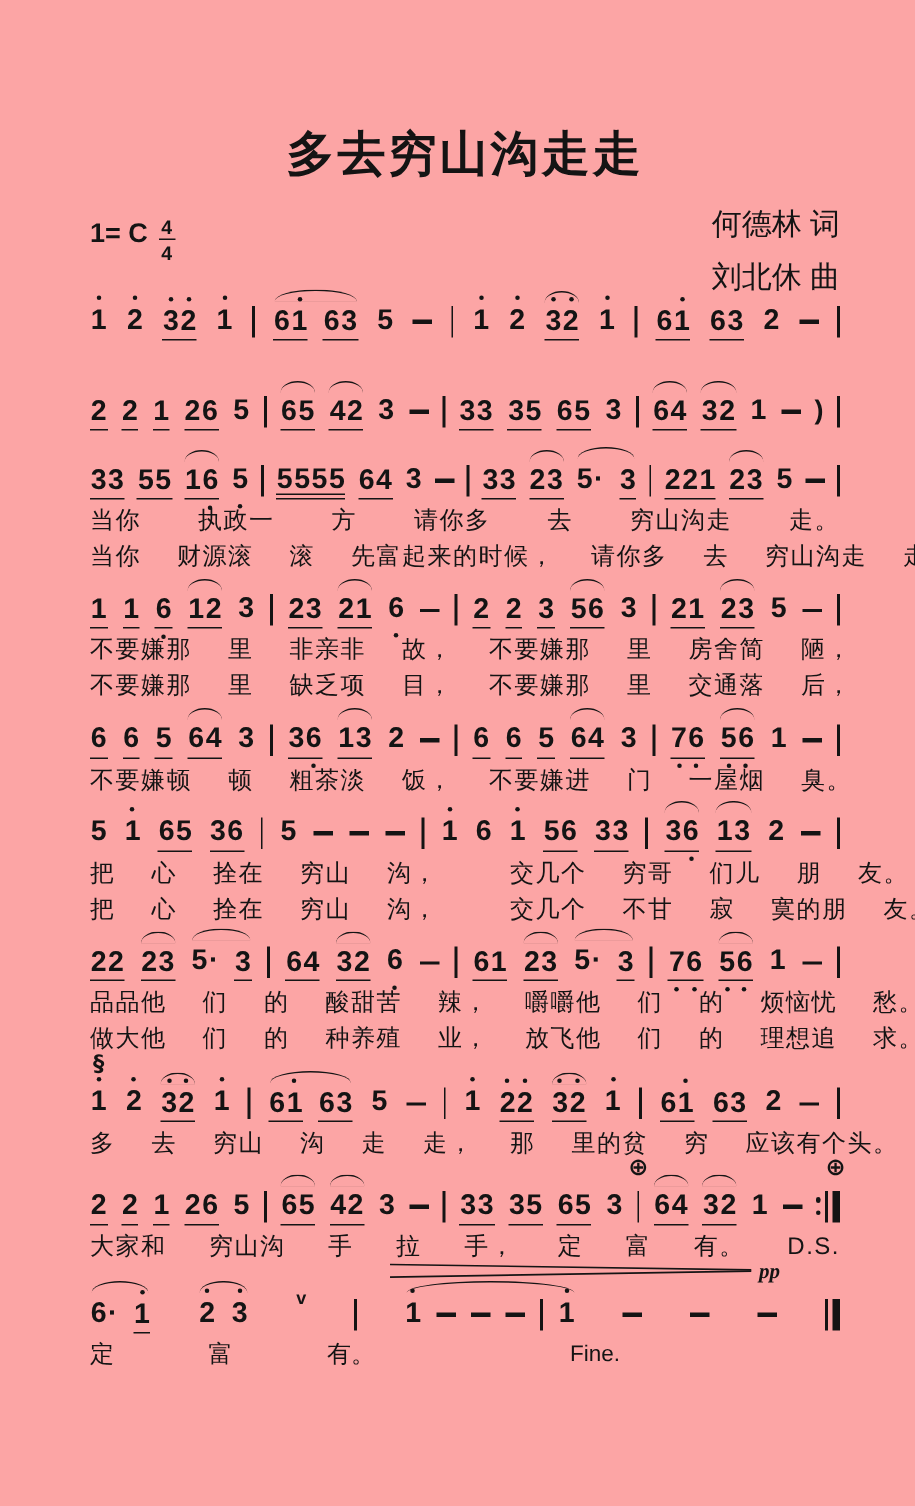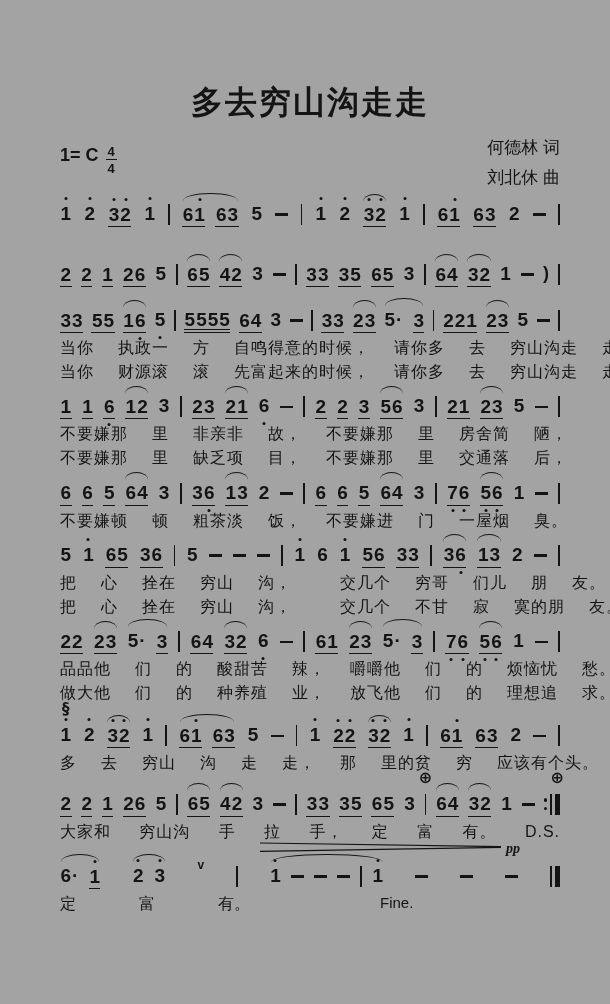--- a/index.html
+++ b/index.html
@@ -1,24 +1,24 @@
 <!DOCTYPE html>
 <html><head>
 <meta charset="utf-8">
 <style>
   html,body{margin:0;padding:0;background:#fff;}
   body{font-family:"Liberation Sans","DejaVu Sans",sans-serif;color:#141414;}
-  .page{width:610px;height:1004px;box-sizing:border-box;padding:84px 50px 0 60px;overflow:hidden;background:#a3a3a3;position:relative;}
+  .page{width:610px;height:1004px;box-sizing:border-box;padding:84px 50px 0 60px;overflow:hidden;background:#fca5a5;position:relative;}
   .title{text-align:center;font-size:32px;font-weight:bold;letter-spacing:2px;margin:0 0 12px 0;line-height:1.15;}
   .meta{display:flex;justify-content:space-between;align-items:flex-start;height:52px;margin-bottom:10px;}
   .keysig{font-size:18px;font-weight:bold;display:flex;align-items:flex-start;margin-top:12px;}
   .frac{display:inline-flex;flex-direction:column;line-height:1;font-size:13px;font-weight:bold;text-align:center;margin-left:7px;}
   .frac .num{border-bottom:1.6px solid #141414;padding:0 2px 1.5px;}
   .frac .den{padding-top:1.5px;}
-  .credits{text-align:right;font-size:17px;line-height:1.75;font-weight:500;}
+  .credits{text-align:right;font-size:20px;line-height:1.75;font-weight:500;}
   .sysblock{position:relative;}
   .sys{position:relative;display:flex;justify-content:space-between;align-items:flex-end;height:32px;}
   .unit{position:relative;display:inline-flex;align-items:flex-end;font-size:19px;font-weight:bold;line-height:1;padding-bottom:4px;}
   .unit.ul1{border-bottom:1.7px solid #141414;padding-bottom:2.3px;}
   .unit.ul2{border-bottom:4px double #141414;padding-bottom:0;}
   .ch{position:relative;display:inline-block;padding:0 0.5px;}
   .dota,.dotb{position:absolute;left:50%;transform:translateX(-50%);width:3px;height:3px;border-radius:50%;background:#141414;}
   .dota{top:-7px;}
   .dotb{bottom:-10px;}
   .arc{position:absolute;top:-11px;left:0;right:0;height:7px;border-top:1.7px solid #141414;border-radius:50% 50% 0 0/100% 100% 0 0;}
@@ -262,21 +262,20 @@
           <span class="unit">
             <span class="ch">5</span>
           </span>
           <span class="dash"></span>
           <span class="bar"></span>
         </div>
         <div class="lyr">
           <span>当你</span>
           <span>执政一</span>
           <span>方</span>
-          <span>自鸣得意的时候，</span>
           <span>请你多</span>
           <span>去</span>
           <span>穷山沟走</span>
           <span>走。</span>
         </div>
         <div class="lyr">
           <span>当你</span>
           <span>财源滚</span>
           <span>滚</span>
           <span>先富起来的时候，</span>

